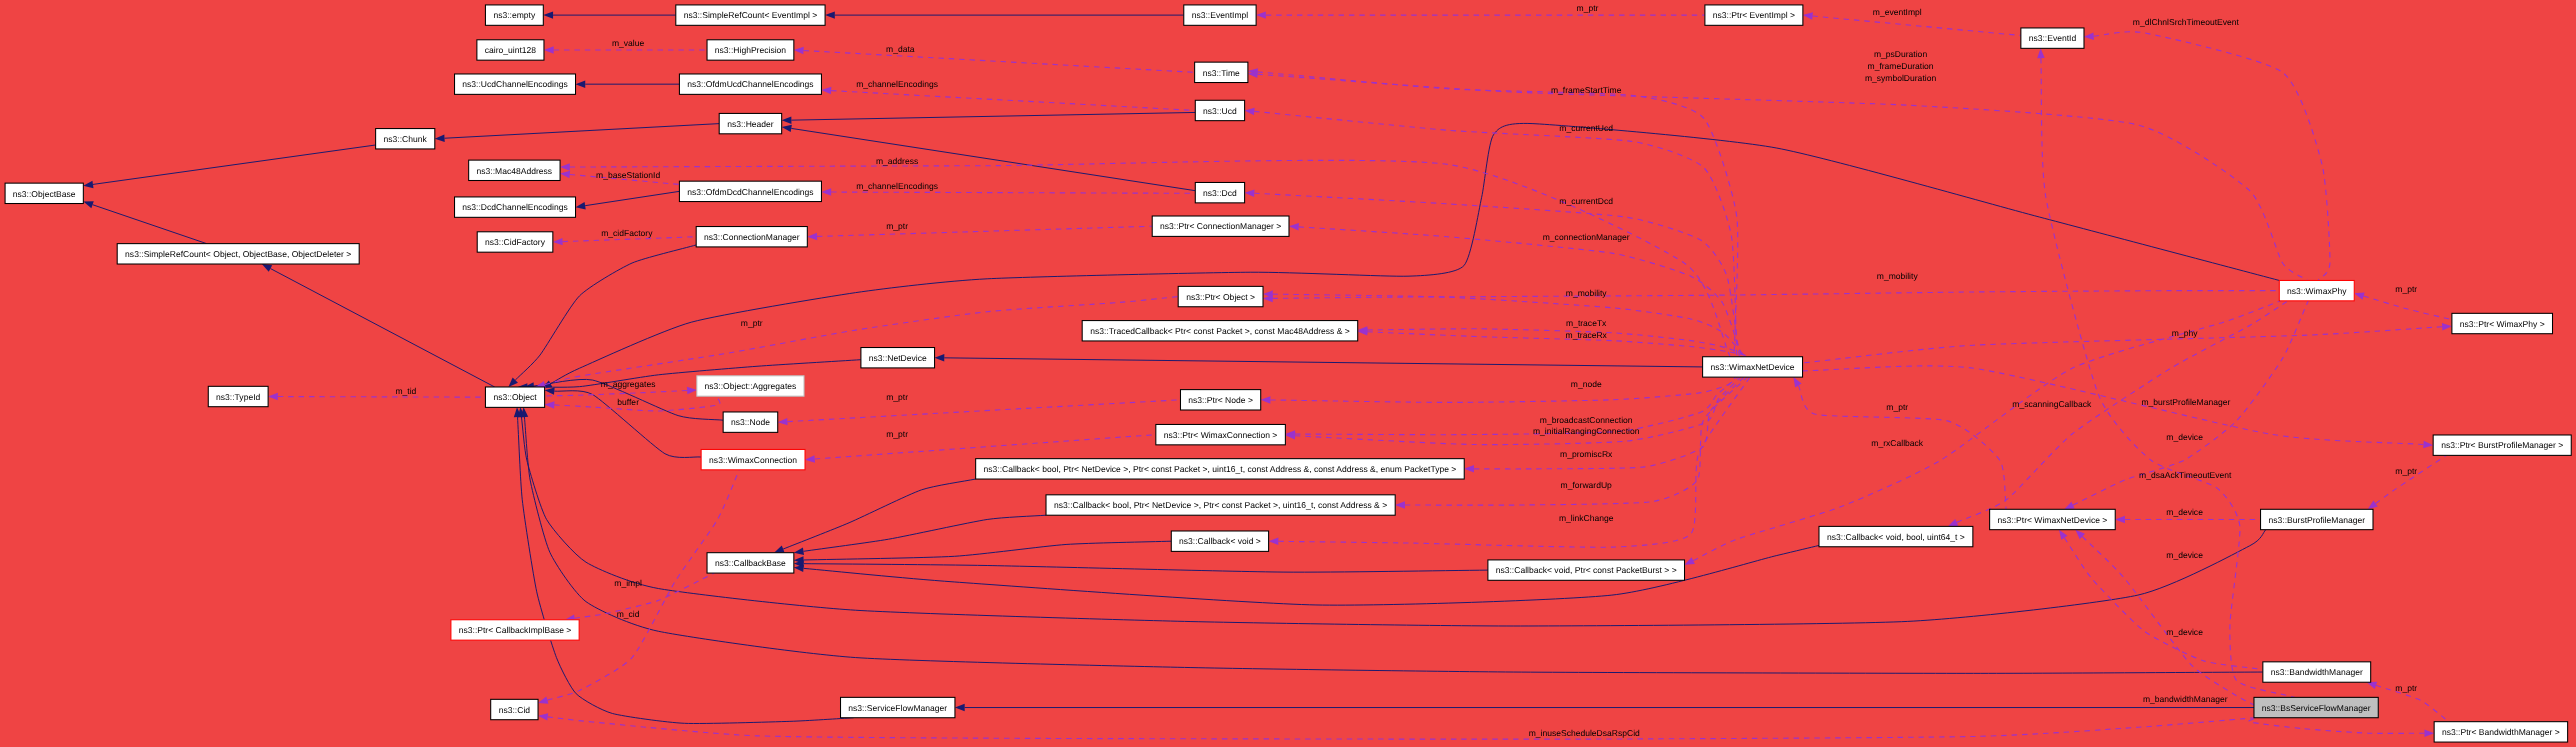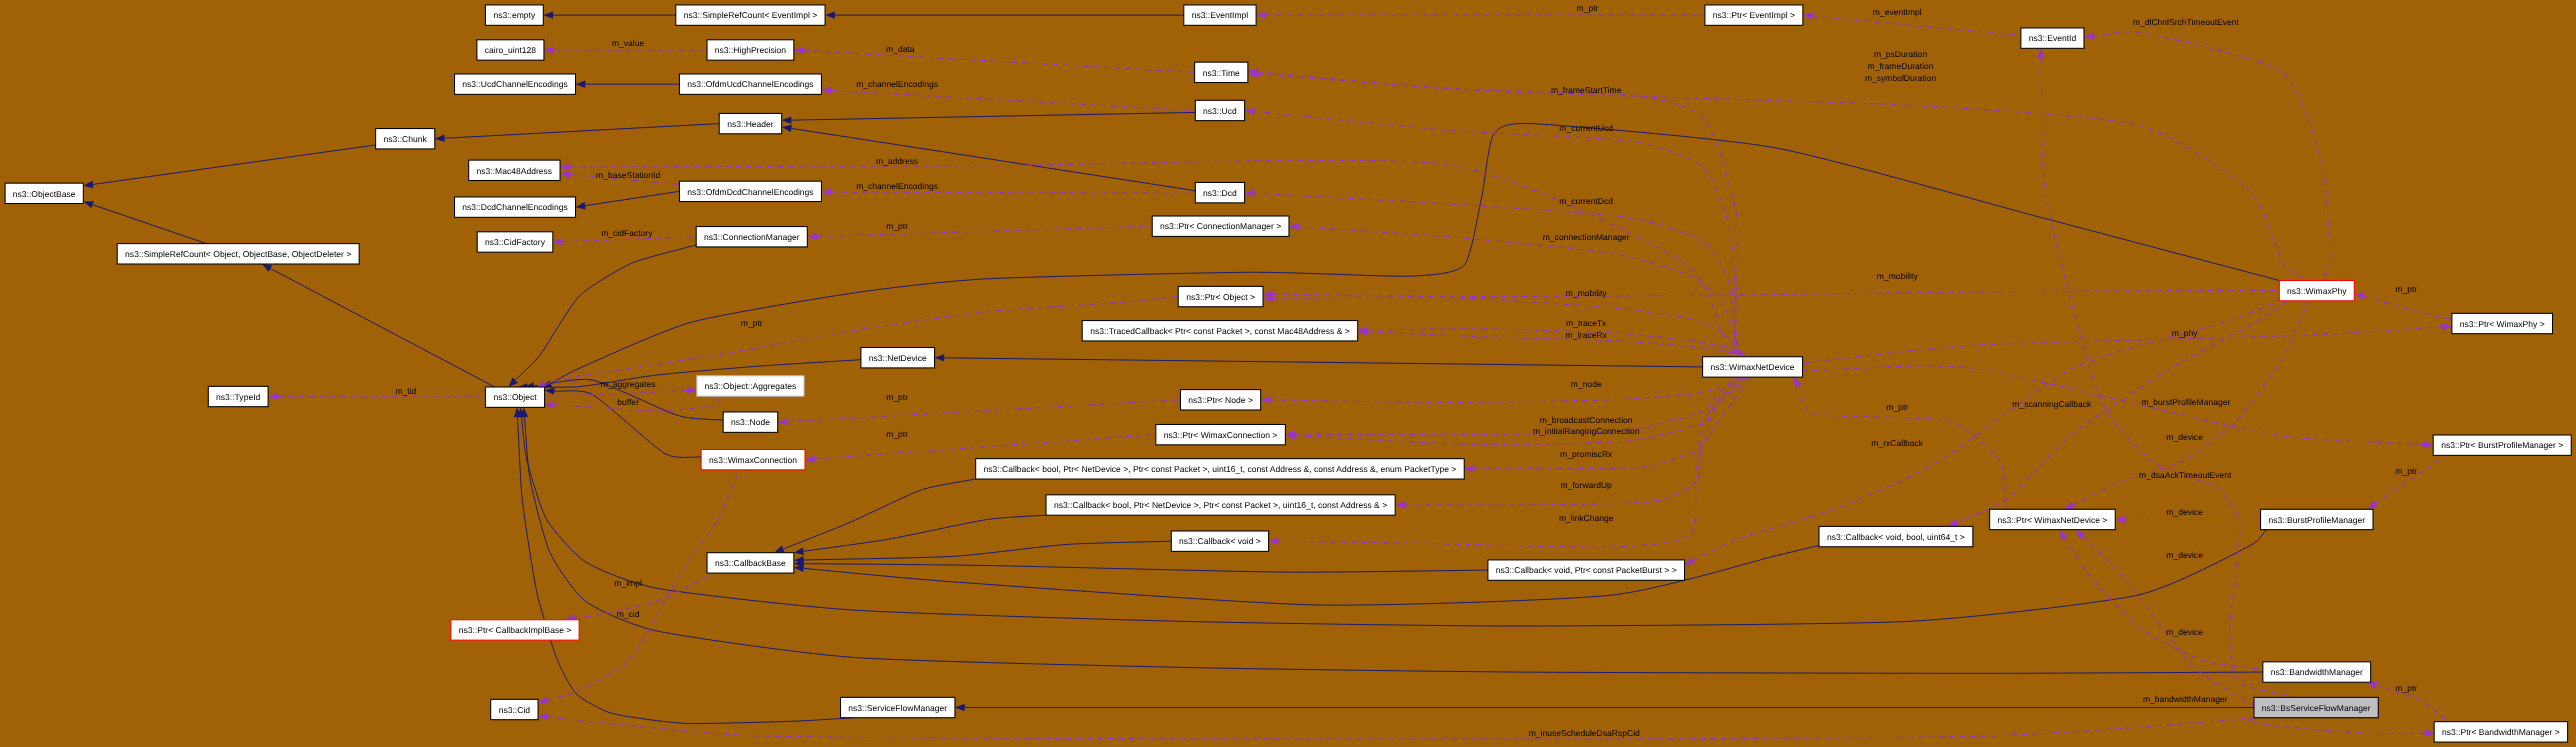--- a/index.html
+++ b/index.html
@@ -1,17 +1,17 @@
 <!DOCTYPE html>
 <html style="font-size:10.5px"><head>
 <meta charset="utf-8">
 <style>
   html,body{margin:0;padding:0;background:#ffffff;-webkit-font-smoothing:antialiased;}
   svg text{ text-rendering:geometricPrecision; }
-  #canvas{position:relative;width:2576px;height:747px;background:#a16207;overflow:hidden;}
+  #canvas{position:relative;width:2576px;height:747px;background:#ef4444;overflow:hidden;}
   svg{position:absolute;left:0;top:0;width:2576px;height:747px;display:block;}
   .node-rect{fill:#ffffff;stroke:#000000;stroke-width:1.6;}
   .node-rect.red{stroke:#ff0000;stroke-width:1.6;}
   .node-rect.grayborder{stroke:#bdbdbd;stroke-width:1.6;}
   .node-rect.grayfill{fill:#bfbfbf;stroke:#000000;stroke-width:1.6;}
   .node-label{font-family:"Liberation Sans",sans-serif;font-size:13px;fill:#000000;
     text-anchor:middle;dominant-baseline:central;white-space:pre;}
   .edge-inh{fill:none;stroke:#191970;stroke-width:1.5;}
   .edge-use{fill:none;stroke:#9a32cd;stroke-width:1.7;stroke-dasharray:8.2,7.6;}
   .head-inh{fill:#191970;stroke:none;}

